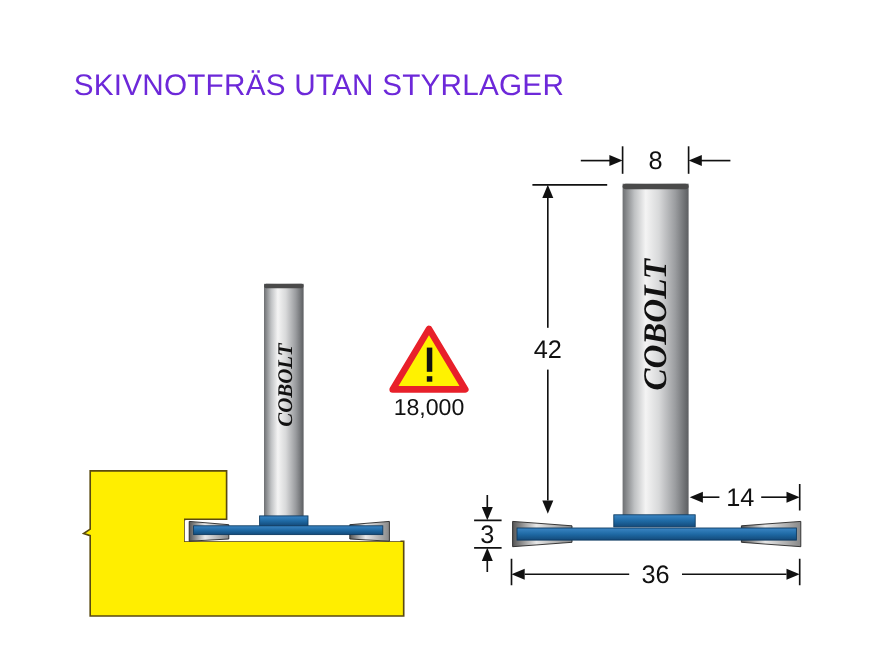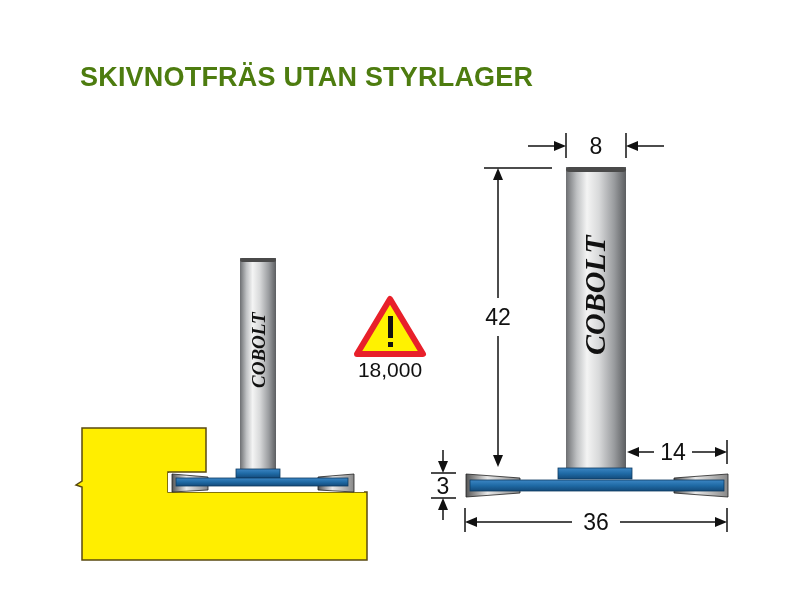--- a/index.html
+++ b/index.html
@@ -1,17 +1,17 @@
 <!DOCTYPE html>
 <html><head>
 <meta charset="utf-8">
 <style>
   html, body { margin: 0; padding: 0; background: #ffffff; }
   body { width: 800px; height: 603px; position: relative; overflow: hidden; font-family: "Liberation Sans", sans-serif; }
-  .title { position: absolute; left: 80px; top: 62px; font-size: 27px; color: #4d7c0f; letter-spacing: 0.2px; font-family: "Liberation Sans", sans-serif; font-weight: bold; }
+  .title { position: absolute; left: 67px; top: 62px; font-size: 27px; color: #6d28d9; letter-spacing: 0.2px; font-family: "Liberation Sans", sans-serif; }
   svg { position: absolute; left: 0; top: 0; }
   .dim-text { font-family: "Liberation Sans", sans-serif; font-size: 23px; fill: #111; }
   .rpm-text { font-family: "Liberation Sans", sans-serif; font-size: 21px; fill: #111; }
   .brand { font-family: "Liberation Serif", serif; font-style: italic; font-weight: bold; fill: #111; }
 </style>
 </head>
 <body>
 
 <div class="title">SKIVNOTFRÄS UTAN STYRLAGER</div>
 

